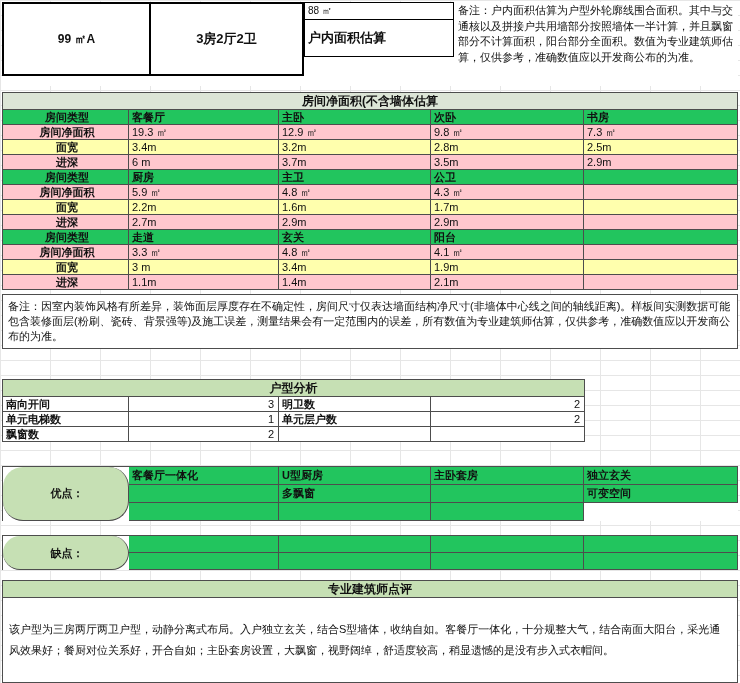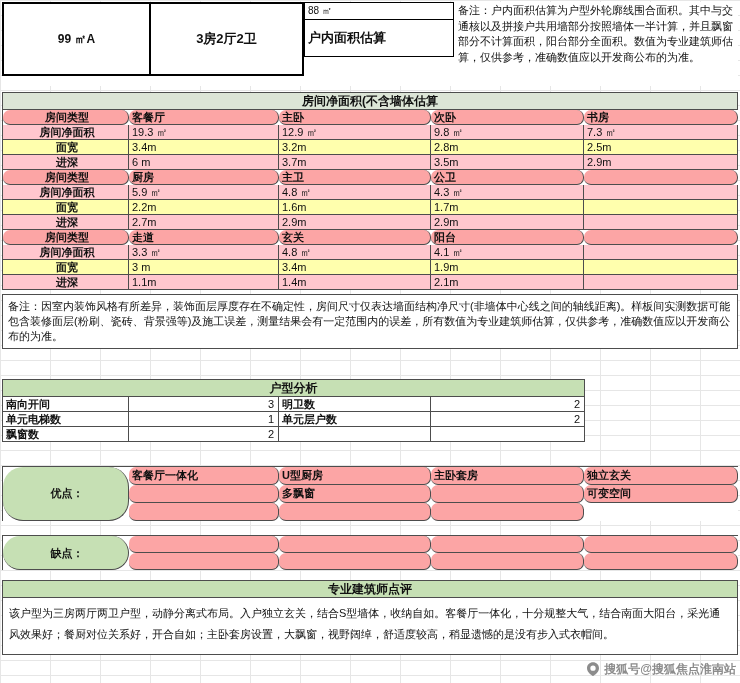--- a/index.html
+++ b/index.html
@@ -59,21 +59,21 @@
     background: #fff;
   }
   .grid5 { grid-template-columns: 126px 150px 152px 153px 1fr; }
   .grid4 { grid-template-columns: 126px 150px 152px 1fr; }
   .grid5 > div, .grid4 > div {
     border-right: 1px solid #4d4d4d; border-bottom: 1px solid #4d4d4d;
     height: 15px; line-height: 14px; font-size: 11px;
     padding-left: 3px; overflow: hidden; white-space: nowrap;
   }
   .lbl { text-align: center; font-weight: bold; padding-left: 0; }
-  .blue   { background: #fca5a5; border-radius: 7px; }
+  .blue   { background: #22c55e; }
   .pink   { background: #ffc7ce; }
   .yellow { background: #ffffad; }
   .green  { background: #c6e0b4; }
 
   .roomtbl { margin-bottom: 4px; }
 
   .room-note {
     border: 1px solid #4d4d4d; background: #fff;
     font-size: 11px; line-height: 15px; padding: 4px 5px;
     margin-bottom: 30px;
@@ -92,21 +92,21 @@
   .span2 { grid-row: span 2; grid-column: 1; }
   .vlabel {
     height: auto !important; display: flex;
     align-items: center; justify-content: center; font-weight: bold; border-radius: 20px;
   }
 
   
   .review { margin-bottom: 4px; }
   .r-body {
     border: 1px solid #4d4d4d; background: #fff;
-    min-height: 58px; padding: 5px 6px;
+    min-height: 58px; padding: 21px 6px;
     font-size: 11px; line-height: 21px;
   }
 
   
   .watermark {
     height: 20px; display: flex; align-items: center; justify-content: flex-end;
     gap: 3px; padding-right: 2px;
     color: #8c8c8c; font-size: 12px; font-weight: bold;
   }
 </style>

